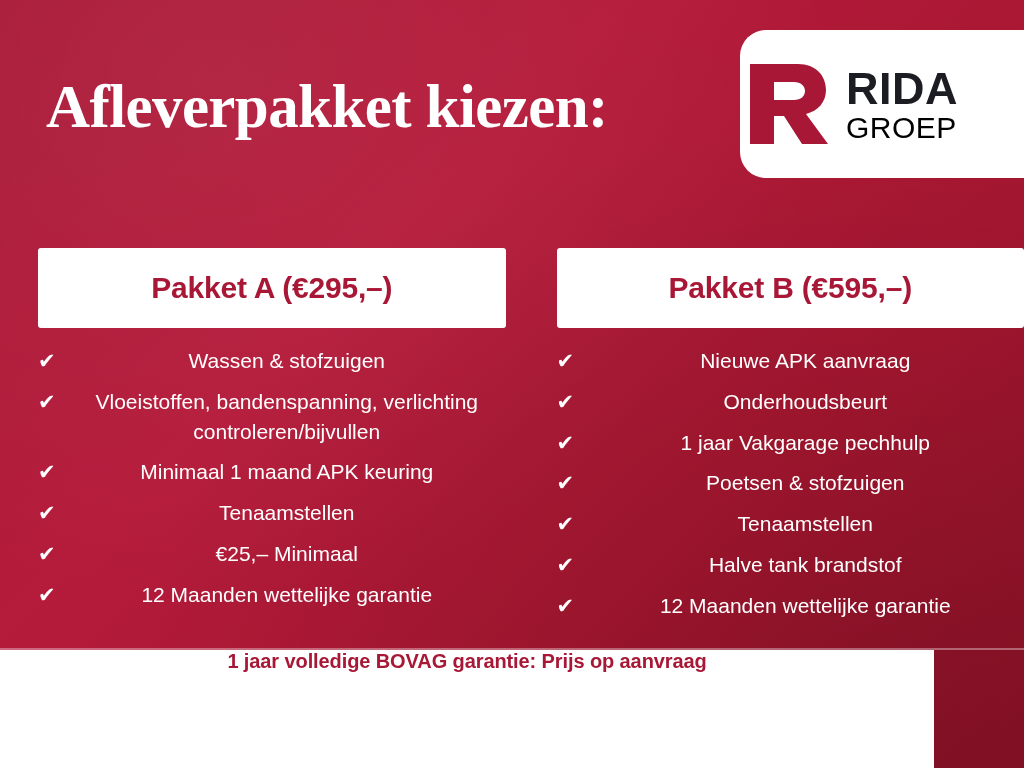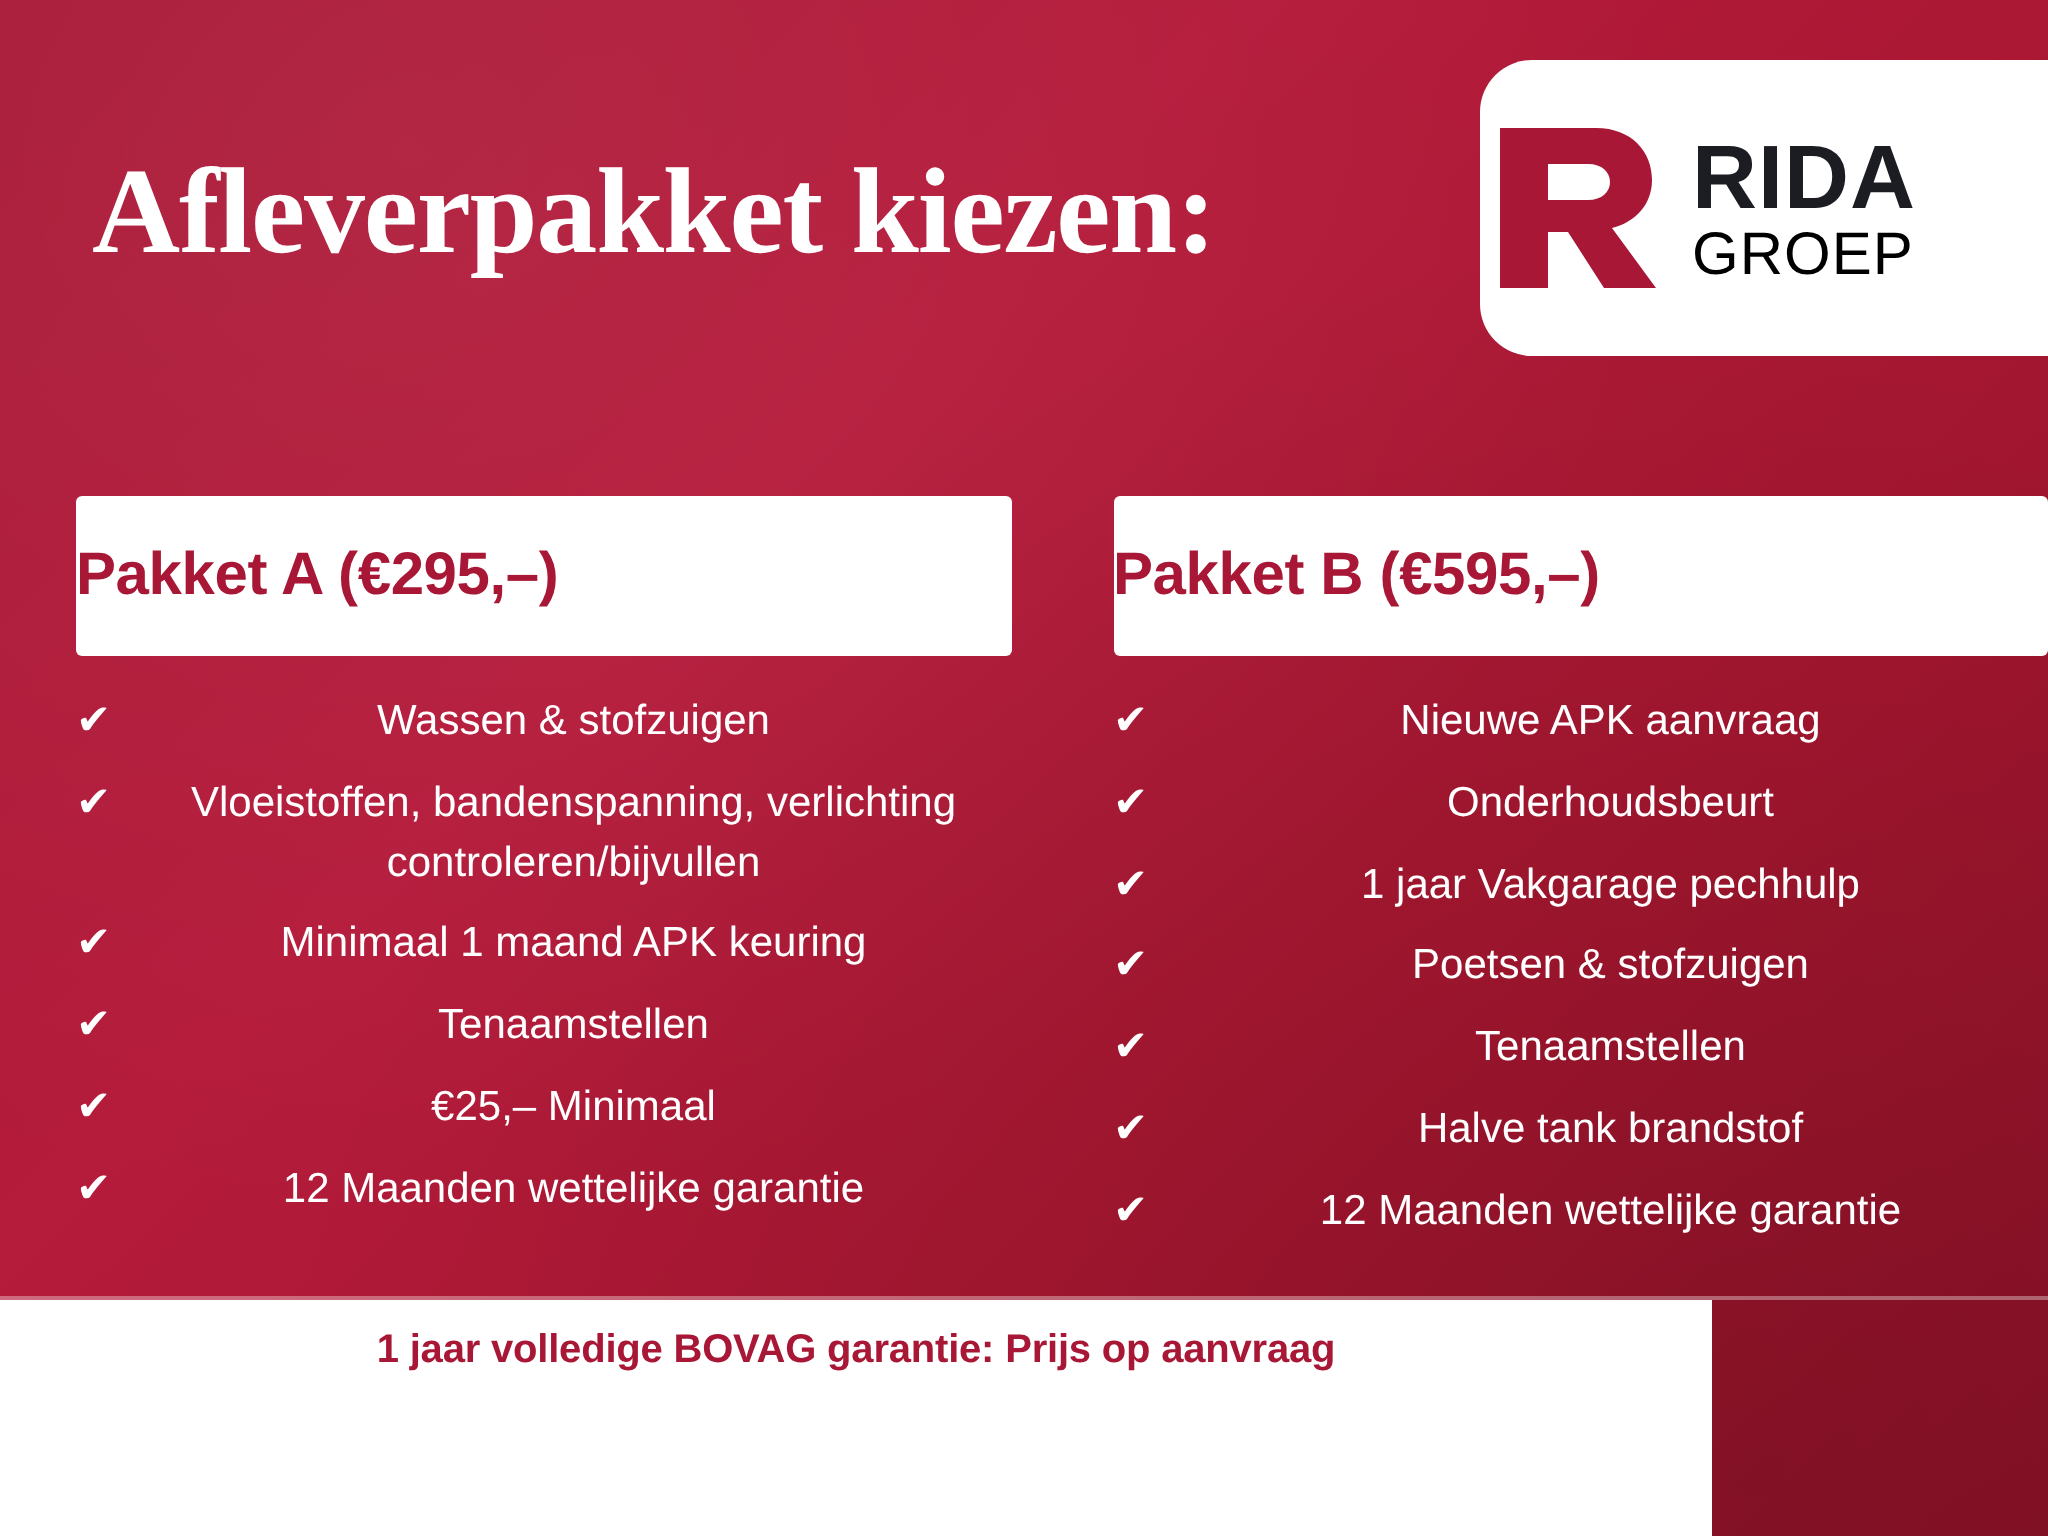--- a/index.html
+++ b/index.html
@@ -96,21 +96,21 @@
     box-sizing: border-box;
   }
   .column.left { margin-left: 38px; }
   .column.right { margin-left: 51px; }
 
   .pkg-header {
     background: #ffffff;
     height: 80px;
     display: flex;
     align-items: center;
-    justify-content: flex-start;
+    justify-content: center;
     border-radius: 3px;
   }
   .pkg-header-text {
     font-size: 30px;
     font-weight: bold;
     color: #a81836;
     letter-spacing: -0.2px;
   }
 
   .feature-list {
@@ -145,27 +145,26 @@
     left: 0;
     right: 0;
     bottom: 118px;
     height: 2px;
     background: rgba(255,255,255,0.35);
   }
   .footer-bar {
     position: absolute;
     left: 0;
     bottom: 0;
-    width: 856px;
+    width: 934px;
     height: 118px;
     background: #ffffff;
     display: flex;
     align-items: flex-start;
     justify-content: center;
-    padding-top: 14px;
     box-sizing: border-box;
   }
   .footer-text {
     font-size: 20px;
     font-weight: bold;
     color: #a81836;
     letter-spacing: -0.1px;
   }
 </style>
 </head>

